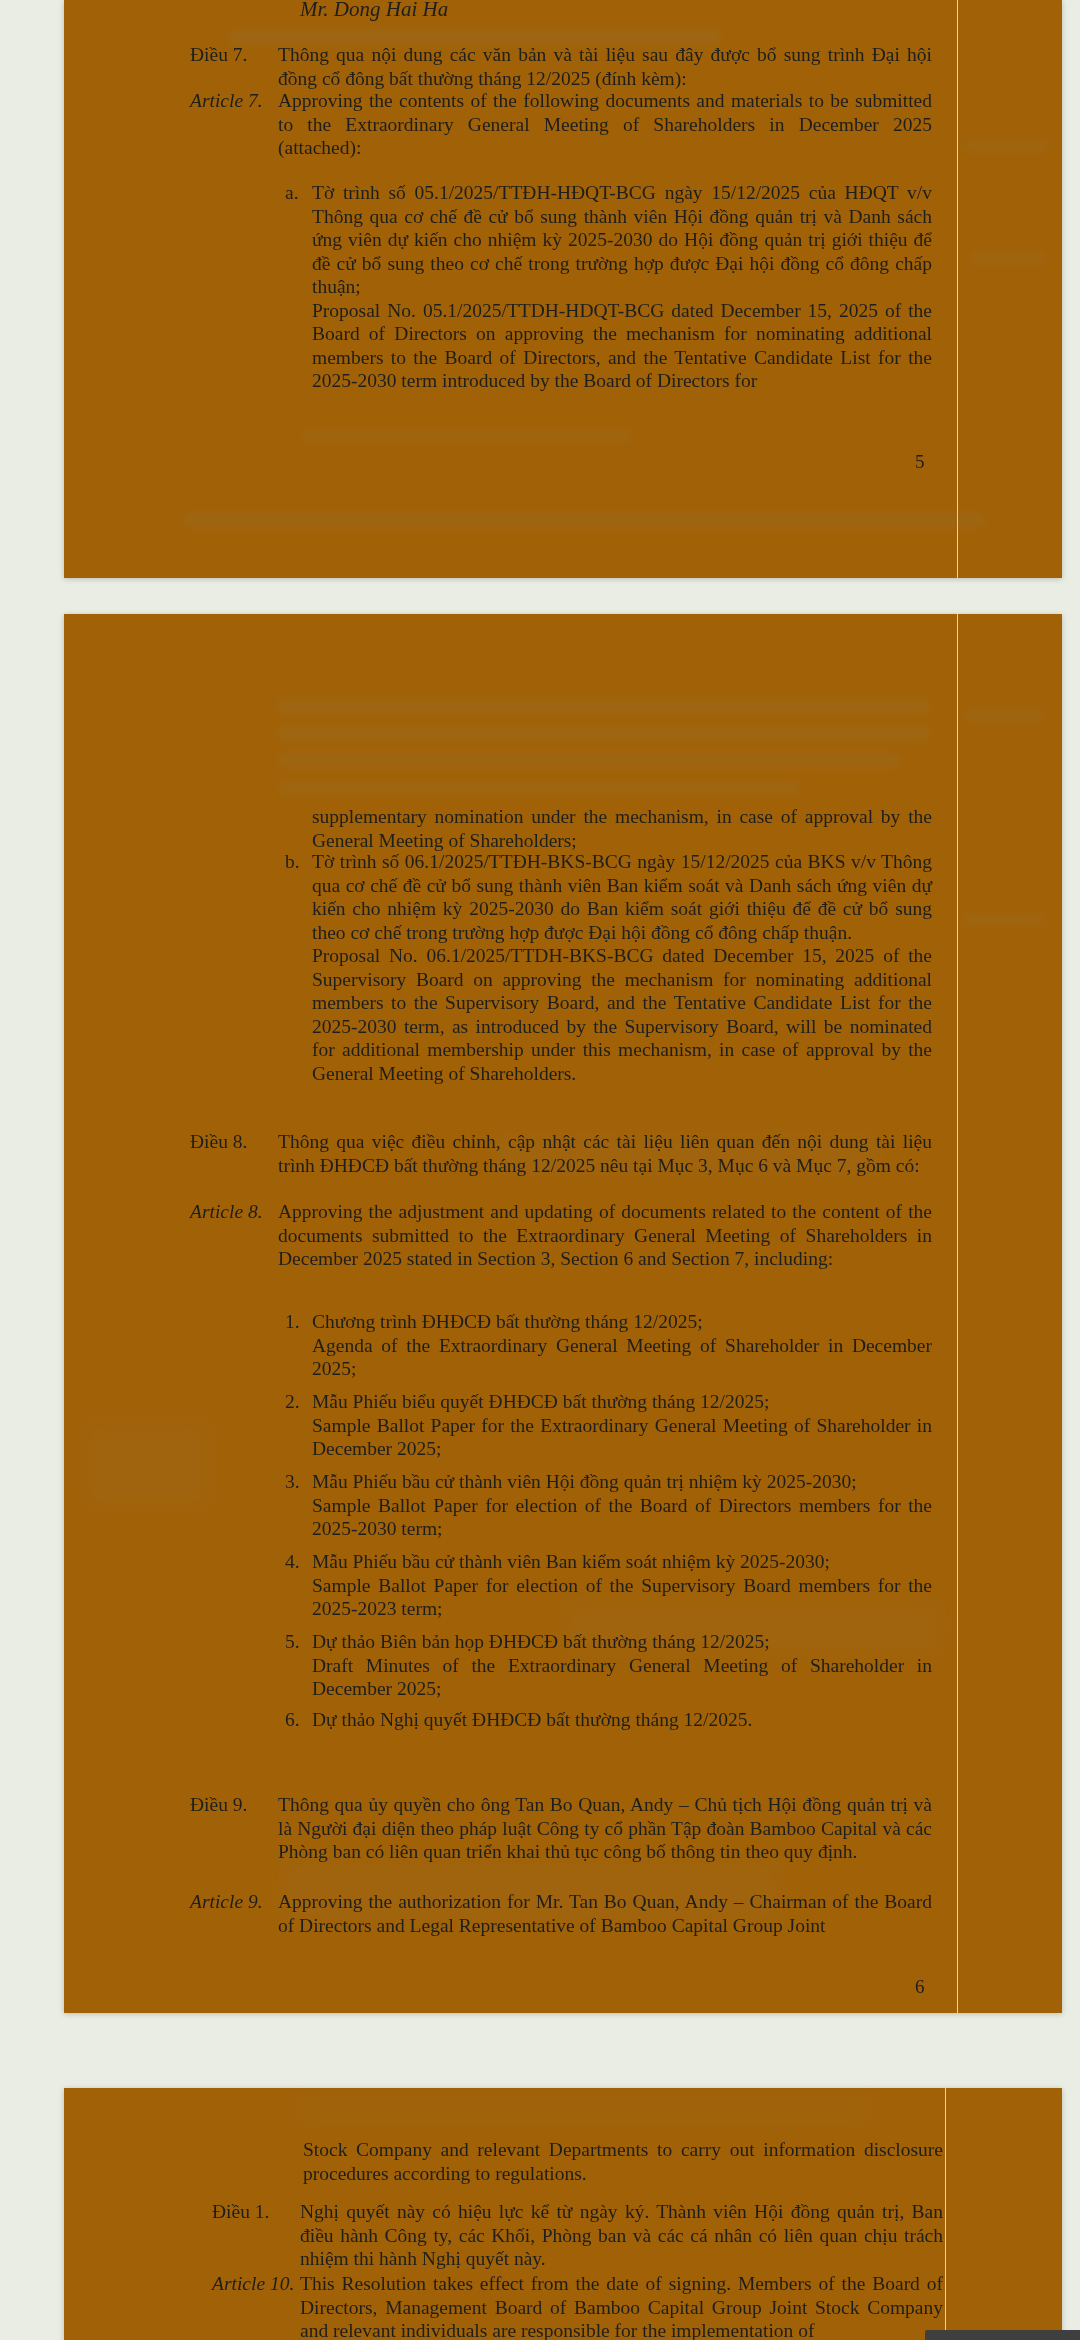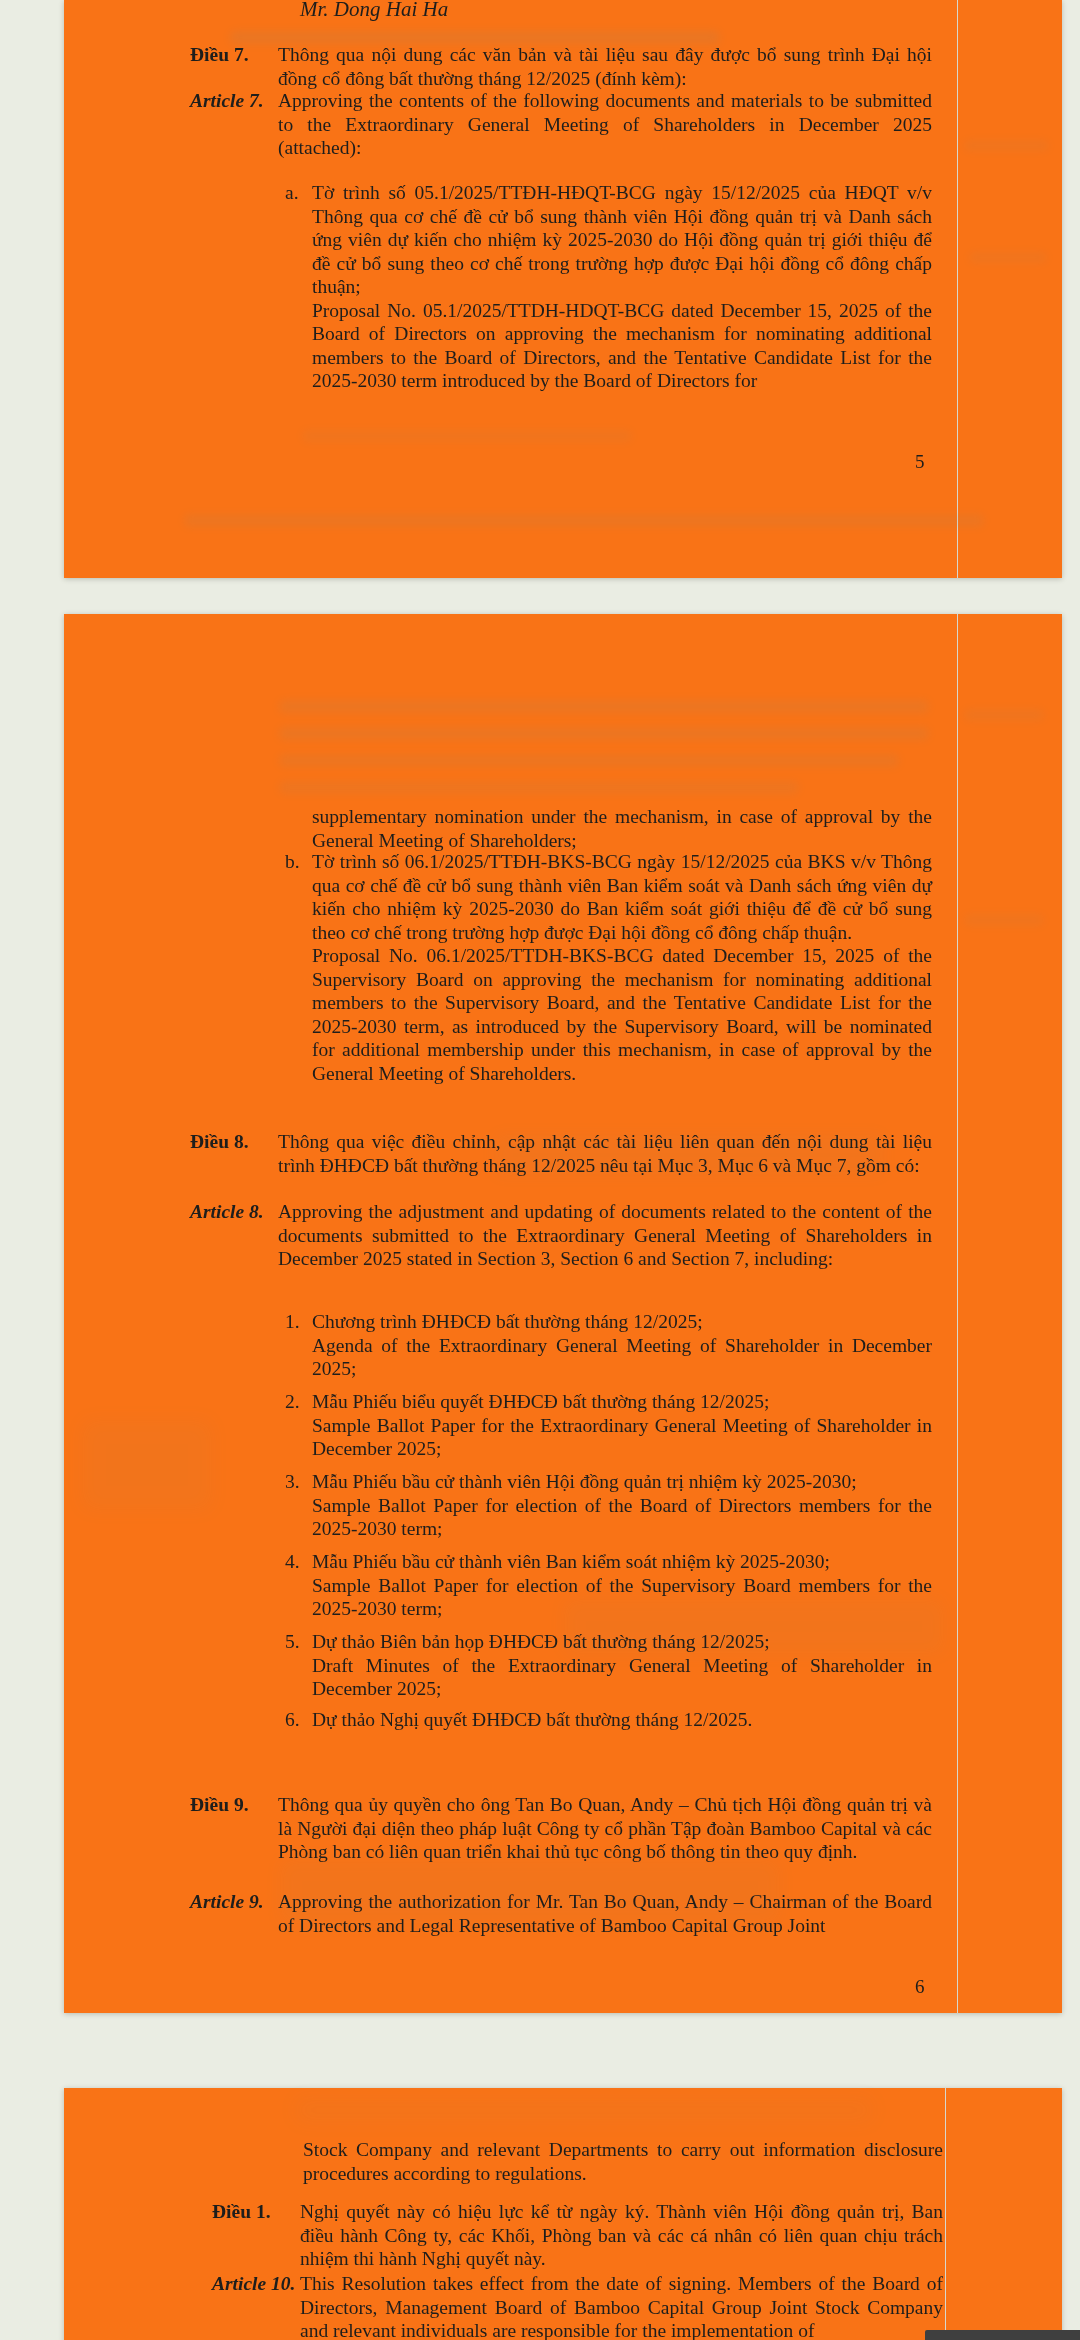--- a/index.html
+++ b/index.html
@@ -10,21 +10,21 @@
     font-family: "Liberation Serif", "DejaVu Serif", serif;
   }
   #viewer {
     position: relative;
     width: 1080px; height: 2340px;
     overflow: hidden;
   }
   .page {
     position: absolute;
     left: 64px; width: 998px;
-    background: #f97316;
+    background: #a16207;
     box-shadow: 0 1px 5px rgba(60,60,45,0.28);
     color: #1e1e1c;
     font-size: 19.5px;
     line-height: 23.5px;
   }
   #page5 { top: 0px;    height: 578px; }
   #page6 { top: 614px;  height: 1399px; }
   #page7 { top: 2088px; height: 262px; }
 
   .scanline {
@@ -38,21 +38,21 @@
   .txt { text-align: justify; }
   .salutation {
     font-style: italic;
     font-size: 21px;
   }
   
   .dieu { left: 126px; width: 742px; }
   #page7 .dieu { left: 148px; width: 731px; }
   .dieu .lbl {
     position: absolute; left: 0; top: 0;
-    font-weight: bold;
+    font-weight: normal;
     white-space: nowrap;
   }
   .dieu .lbl.en { font-style: italic; }
   .dieu .txt { margin-left: 88px; }
   
   .sub { left: 248px; width: 620px; }
   #page7 .sub { left: 239px; width: 640px; }
   .sub .marker { position: absolute; left: -27px; top: 0; }
   .en { }
   .pagenum { position: absolute; font-size: 19px; }
@@ -157,21 +157,21 @@
 
     <div class="block sub" style="top:856px;">
       <span class="marker">3.</span>
       <div class="txt">Mẫu Phiếu bầu cử thành viên Hội đồng quản trị nhiệm kỳ 2025-2030;</div>
       <div class="txt en">Sample Ballot Paper for election of the Board of Directors members for the 2025-2030 term;</div>
     </div>
 
     <div class="block sub" style="top:936px;">
       <span class="marker">4.</span>
       <div class="txt">Mẫu Phiếu bầu cử thành viên Ban kiểm soát nhiệm kỳ 2025-2030;</div>
-      <div class="txt en">Sample Ballot Paper for election of the Supervisory Board members for the 2025-2030 term;</div>
+      <div class="txt en">Sample Ballot Paper for election of the Supervisory Board members for the 2025-2023 term;</div>
     </div>
 
     <div class="block sub" style="top:1016px;">
       <span class="marker">5.</span>
       <div class="txt">Dự thảo Biên bản họp ĐHĐCĐ bất thường tháng 12/2025;</div>
       <div class="txt en">Draft Minutes of the Extraordinary General Meeting of Shareholder in December 2025;</div>
     </div>
 
     <div class="block sub" style="top:1094px;">
       <span class="marker">6.</span>

